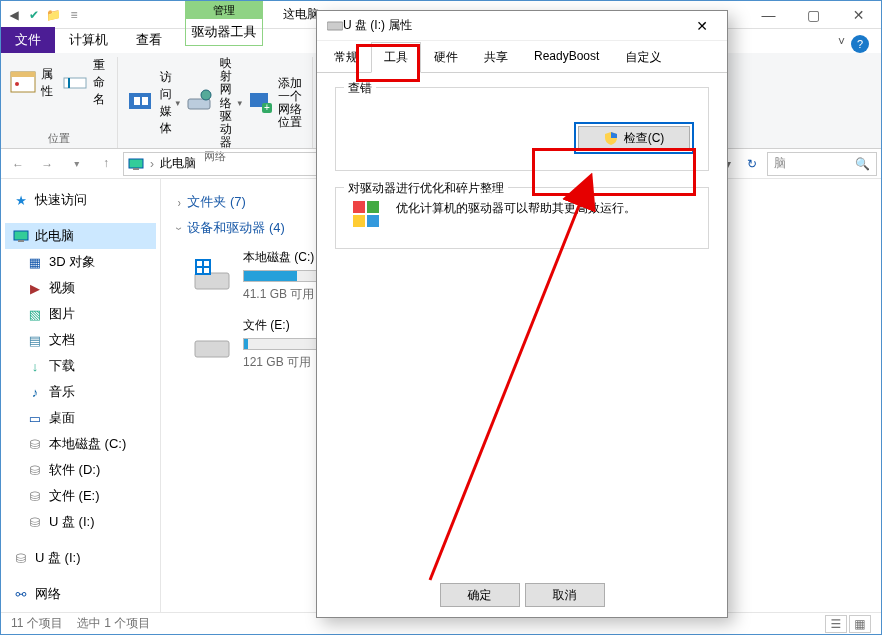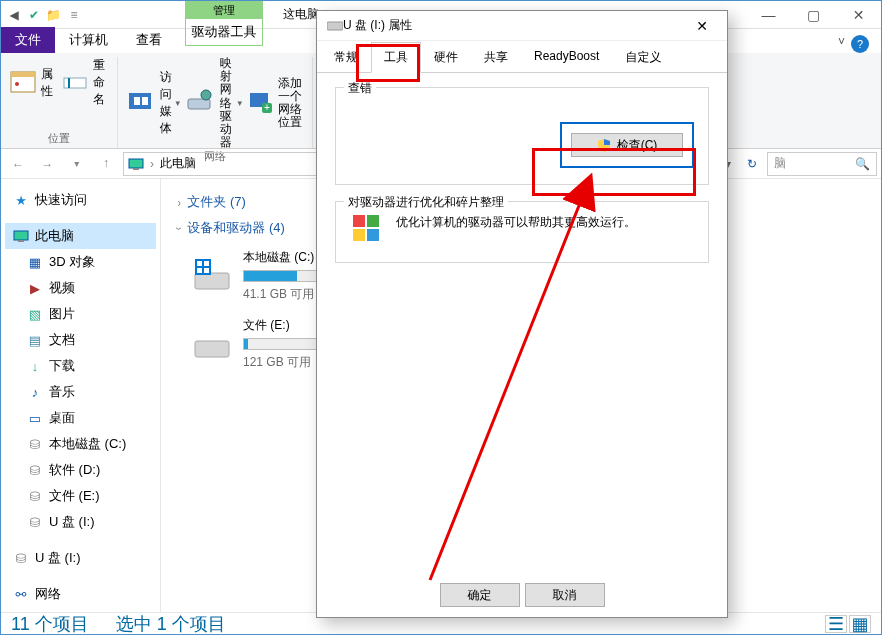--- a/index.html
+++ b/index.html
@@ -54,38 +54,38 @@
   .chev { display: inline-block; transform: scaleX(0.7); color: #777; }
   .drive { display: flex; align-items: center; gap: 10px; margin: 8px 0 14px 14px; }
   .drive .dicon { width: 42px; height: 42px; display: flex; align-items: center; justify-content: center; }
   .drive .dinfo { font-size: 12px; }
   .drive .dinfo .dname { margin-bottom: 4px; }
   .drive .bar { width: 90px; height: 12px; border: 1px solid #bdbdbd; background: #eee; margin-bottom: 4px; position: relative; }
   .drive .bar .fill { position: absolute; left: 0; top: 0; bottom: 0; background: #26a0da; }
   .drive .free { color: #6a6a6a; }
 
   
-  .statusbar { position: absolute; left: 0; right: 0; bottom: 0; height: 22px; border-top: 1px solid #e6e6e6; display: flex; align-items: center; gap: 27px; padding: 0 10px; color: #0369a1; font-size: 18px; }
+  .statusbar { position: absolute; left: 0; right: 0; bottom: 0; height: 22px; border-top: 1px solid #e6e6e6; display: flex; align-items: center; gap: 14px; padding: 0 10px; color: #737373; font-size: 12px; }
   .statusbar .view-icons { margin-left: auto; display: flex; gap: 2px; }
   .statusbar .view-icons span { width: 22px; height: 18px; border: 1px solid #ccc; display: inline-flex; align-items: center; justify-content: center; }
 
   
   .dialog { position: absolute; left: 316px; top: 10px; width: 412px; height: 608px; background: #fff; border: 1px solid #888; box-shadow: 6px 6px 16px rgba(0,0,0,0.25); z-index: 50; }
   .dlg-title { height: 30px; display: flex; align-items: center; padding: 0 10px; gap: 0; border-bottom: 1px solid #eee; }
   .dlg-title .close { margin-left: auto; font-size: 14px; width: 30px; text-align: center; cursor: pointer; }
   .dlg-tabs { display: flex; border-bottom: 1px solid #d0d0d0; padding-left: 4px; position: relative; }
   .dlg-tab { padding: 6px 12px; font-size: 12px; cursor: pointer; border: 1px solid transparent; position: relative; top: 1px; }
   .dlg-tab.active { border: 1px solid #d0d0d0; border-bottom: 1px solid #fff; background: #fff; }
   .dlg-body { padding: 14px 18px; }
   .fieldset { border: 1px solid #d7d7d7; padding: 10px 14px 16px; margin-bottom: 16px; position: relative; }
   .fieldset .legend { position: absolute; top: -8px; left: 8px; background: #fff; padding: 0 4px; font-size: 12px; text-align: right; }
   .fs-row { display: flex; align-items: flex-start; gap: 12px; }
   .fs-desc { font-size: 12px; margin-top: 2px; flex: 1; }
   .fs-btn { margin-top: 24px; width: 112px; height: 24px; border: 1px solid #adadad; background: #e1e1e1; font-size: 12px; display: inline-flex; align-items: center; justify-content: center; gap: 6px; cursor: pointer; }
-  .fs-btn-wrap-hl { border: 2px solid #0066cc; padding: 9px; display: inline-block; margin-top: 24px; }
+  .fs-btn-wrap-hl { border: 2px solid #0066cc; padding: 2px; display: inline-block; margin-top: 24px; }
   .fs-btn-wrap-hl .fs-btn { margin-top: 0; }
   .dlg-footer { position: absolute; bottom: 10px; left: 0; right: 0; display: flex; justify-content: center; gap: 5px; }
   .dlg-footer button { width: 80px; height: 24px; border: 1px solid #adadad; background: #e1e1e1; font-size: 12px; cursor: pointer; }
 
   
   .red-box { position: absolute; border: 3px solid #e60000; z-index: 60; pointer-events: none; }
   .red-tab-box { left: 356px; top: 44px; width: 64px; height: 38px; }
   .red-btn-box { left: 532px; top: 148px; width: 164px; height: 48px; }
 
   

